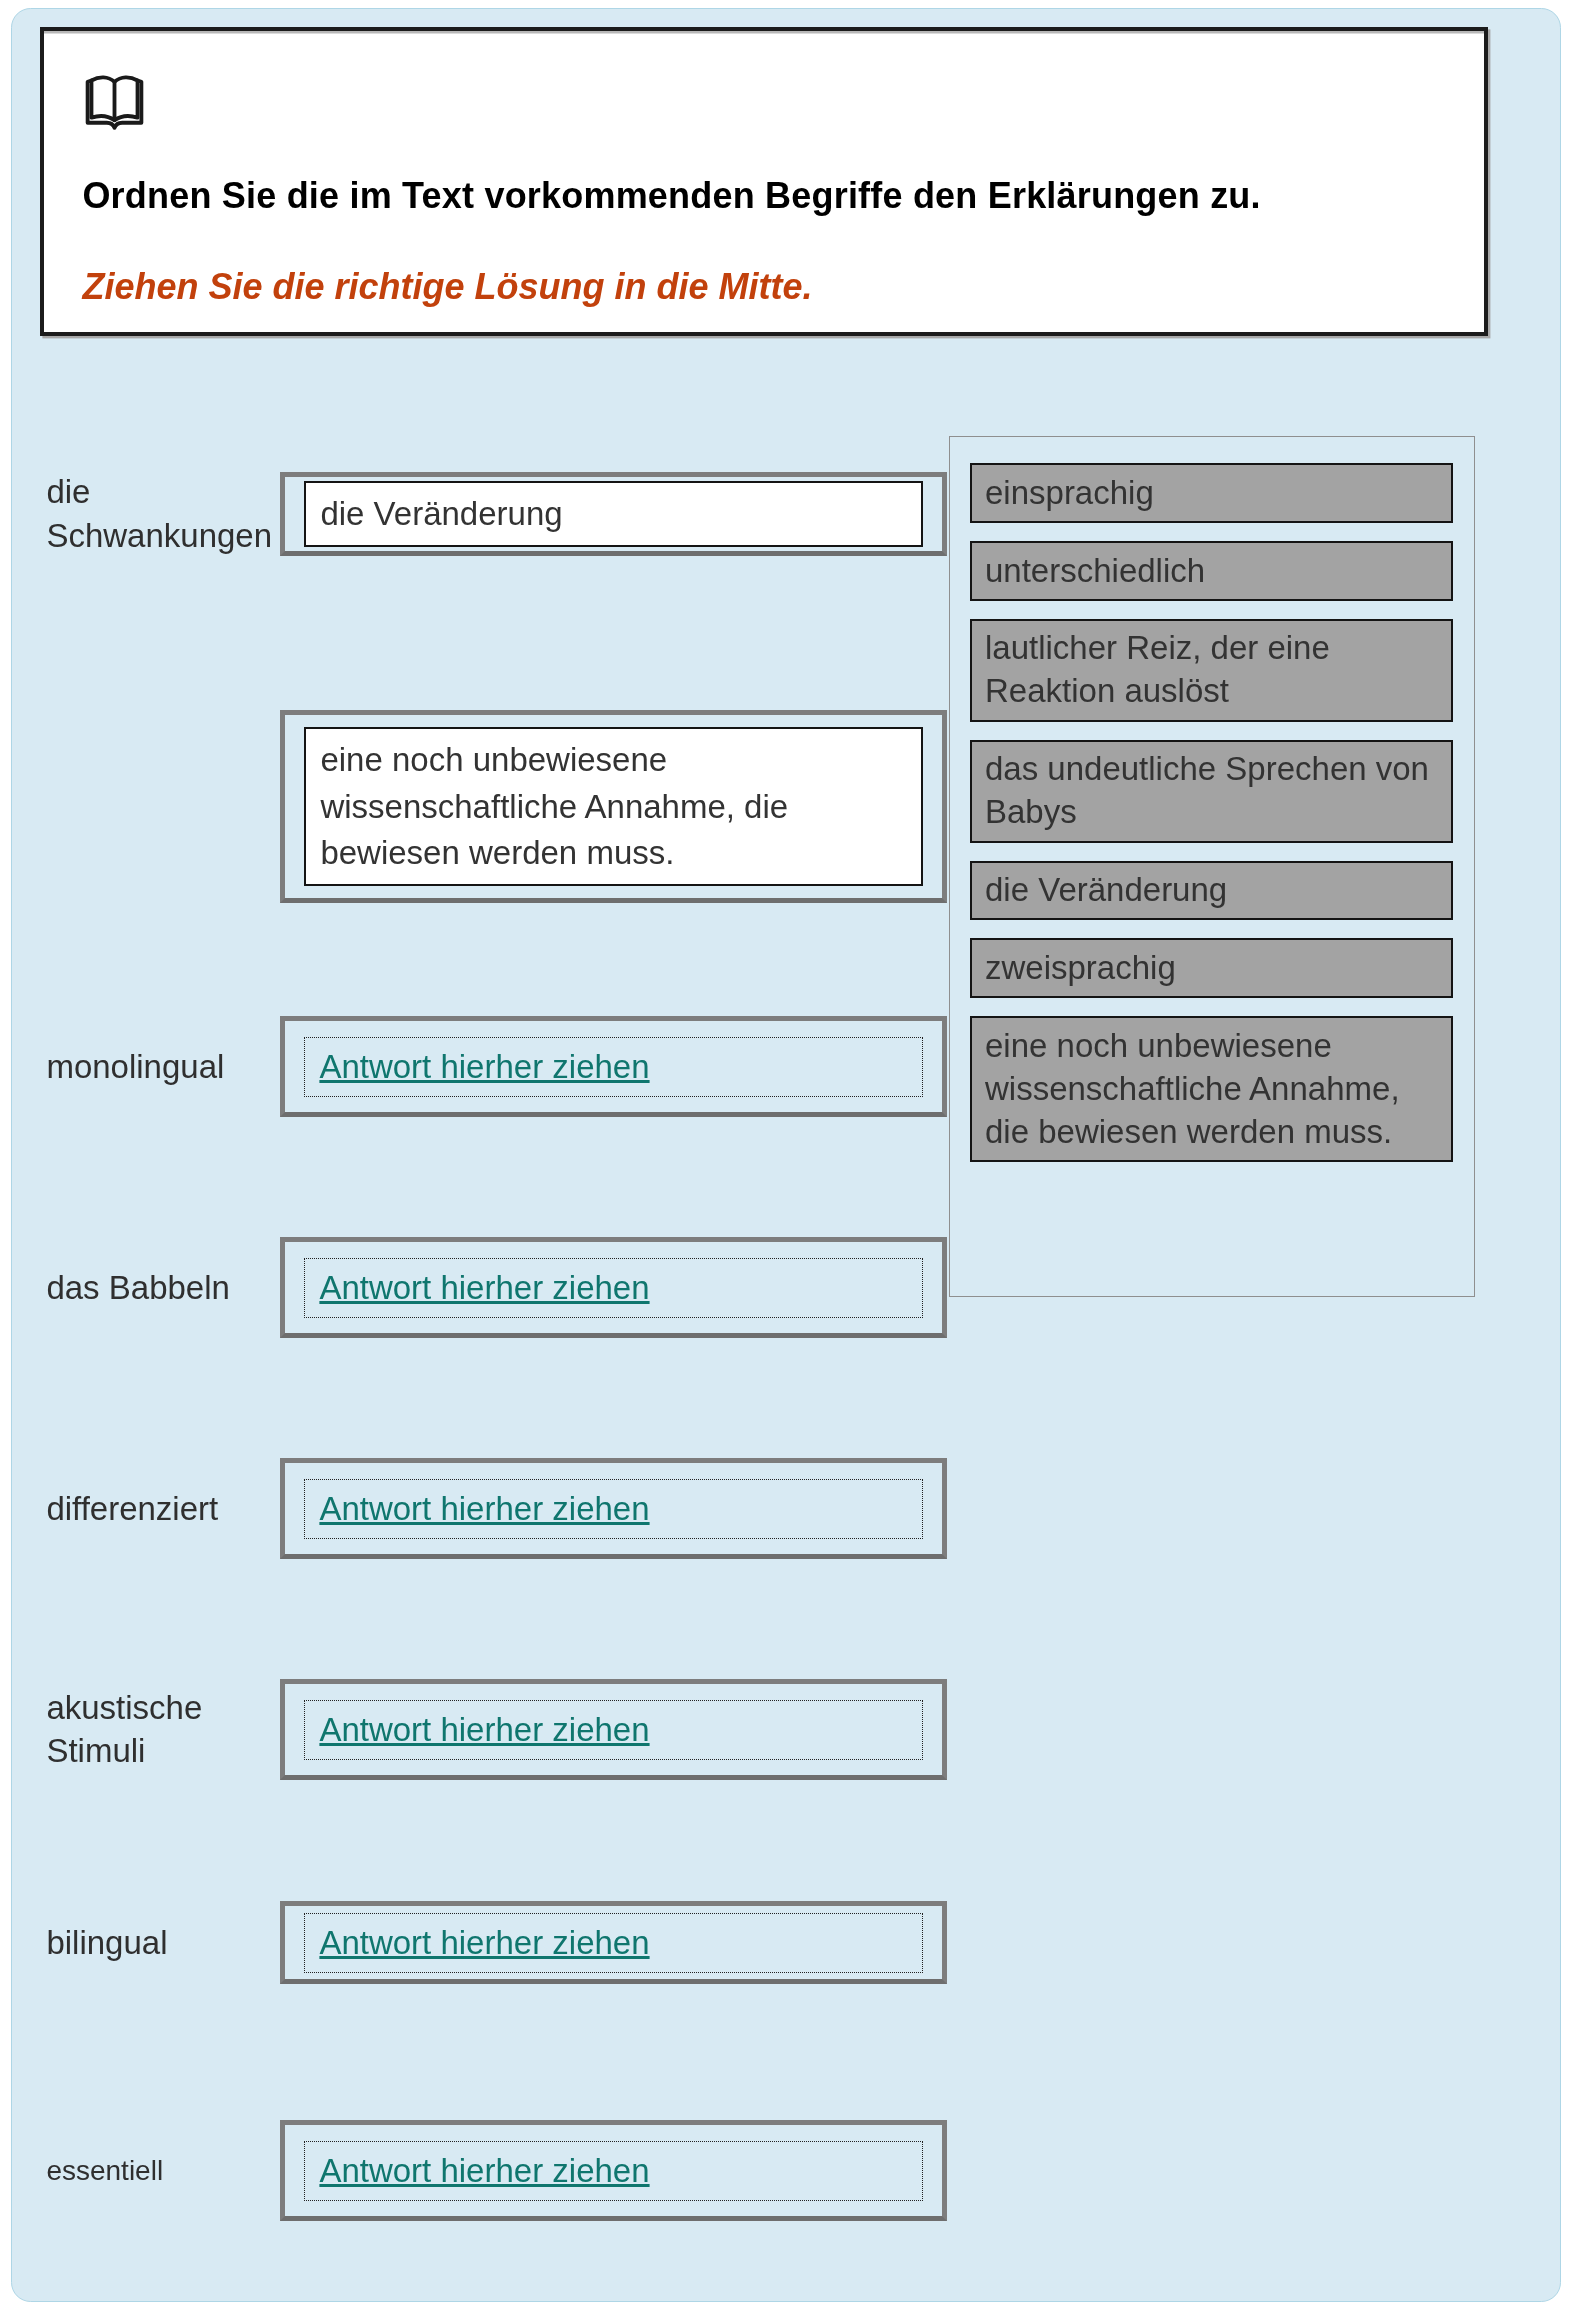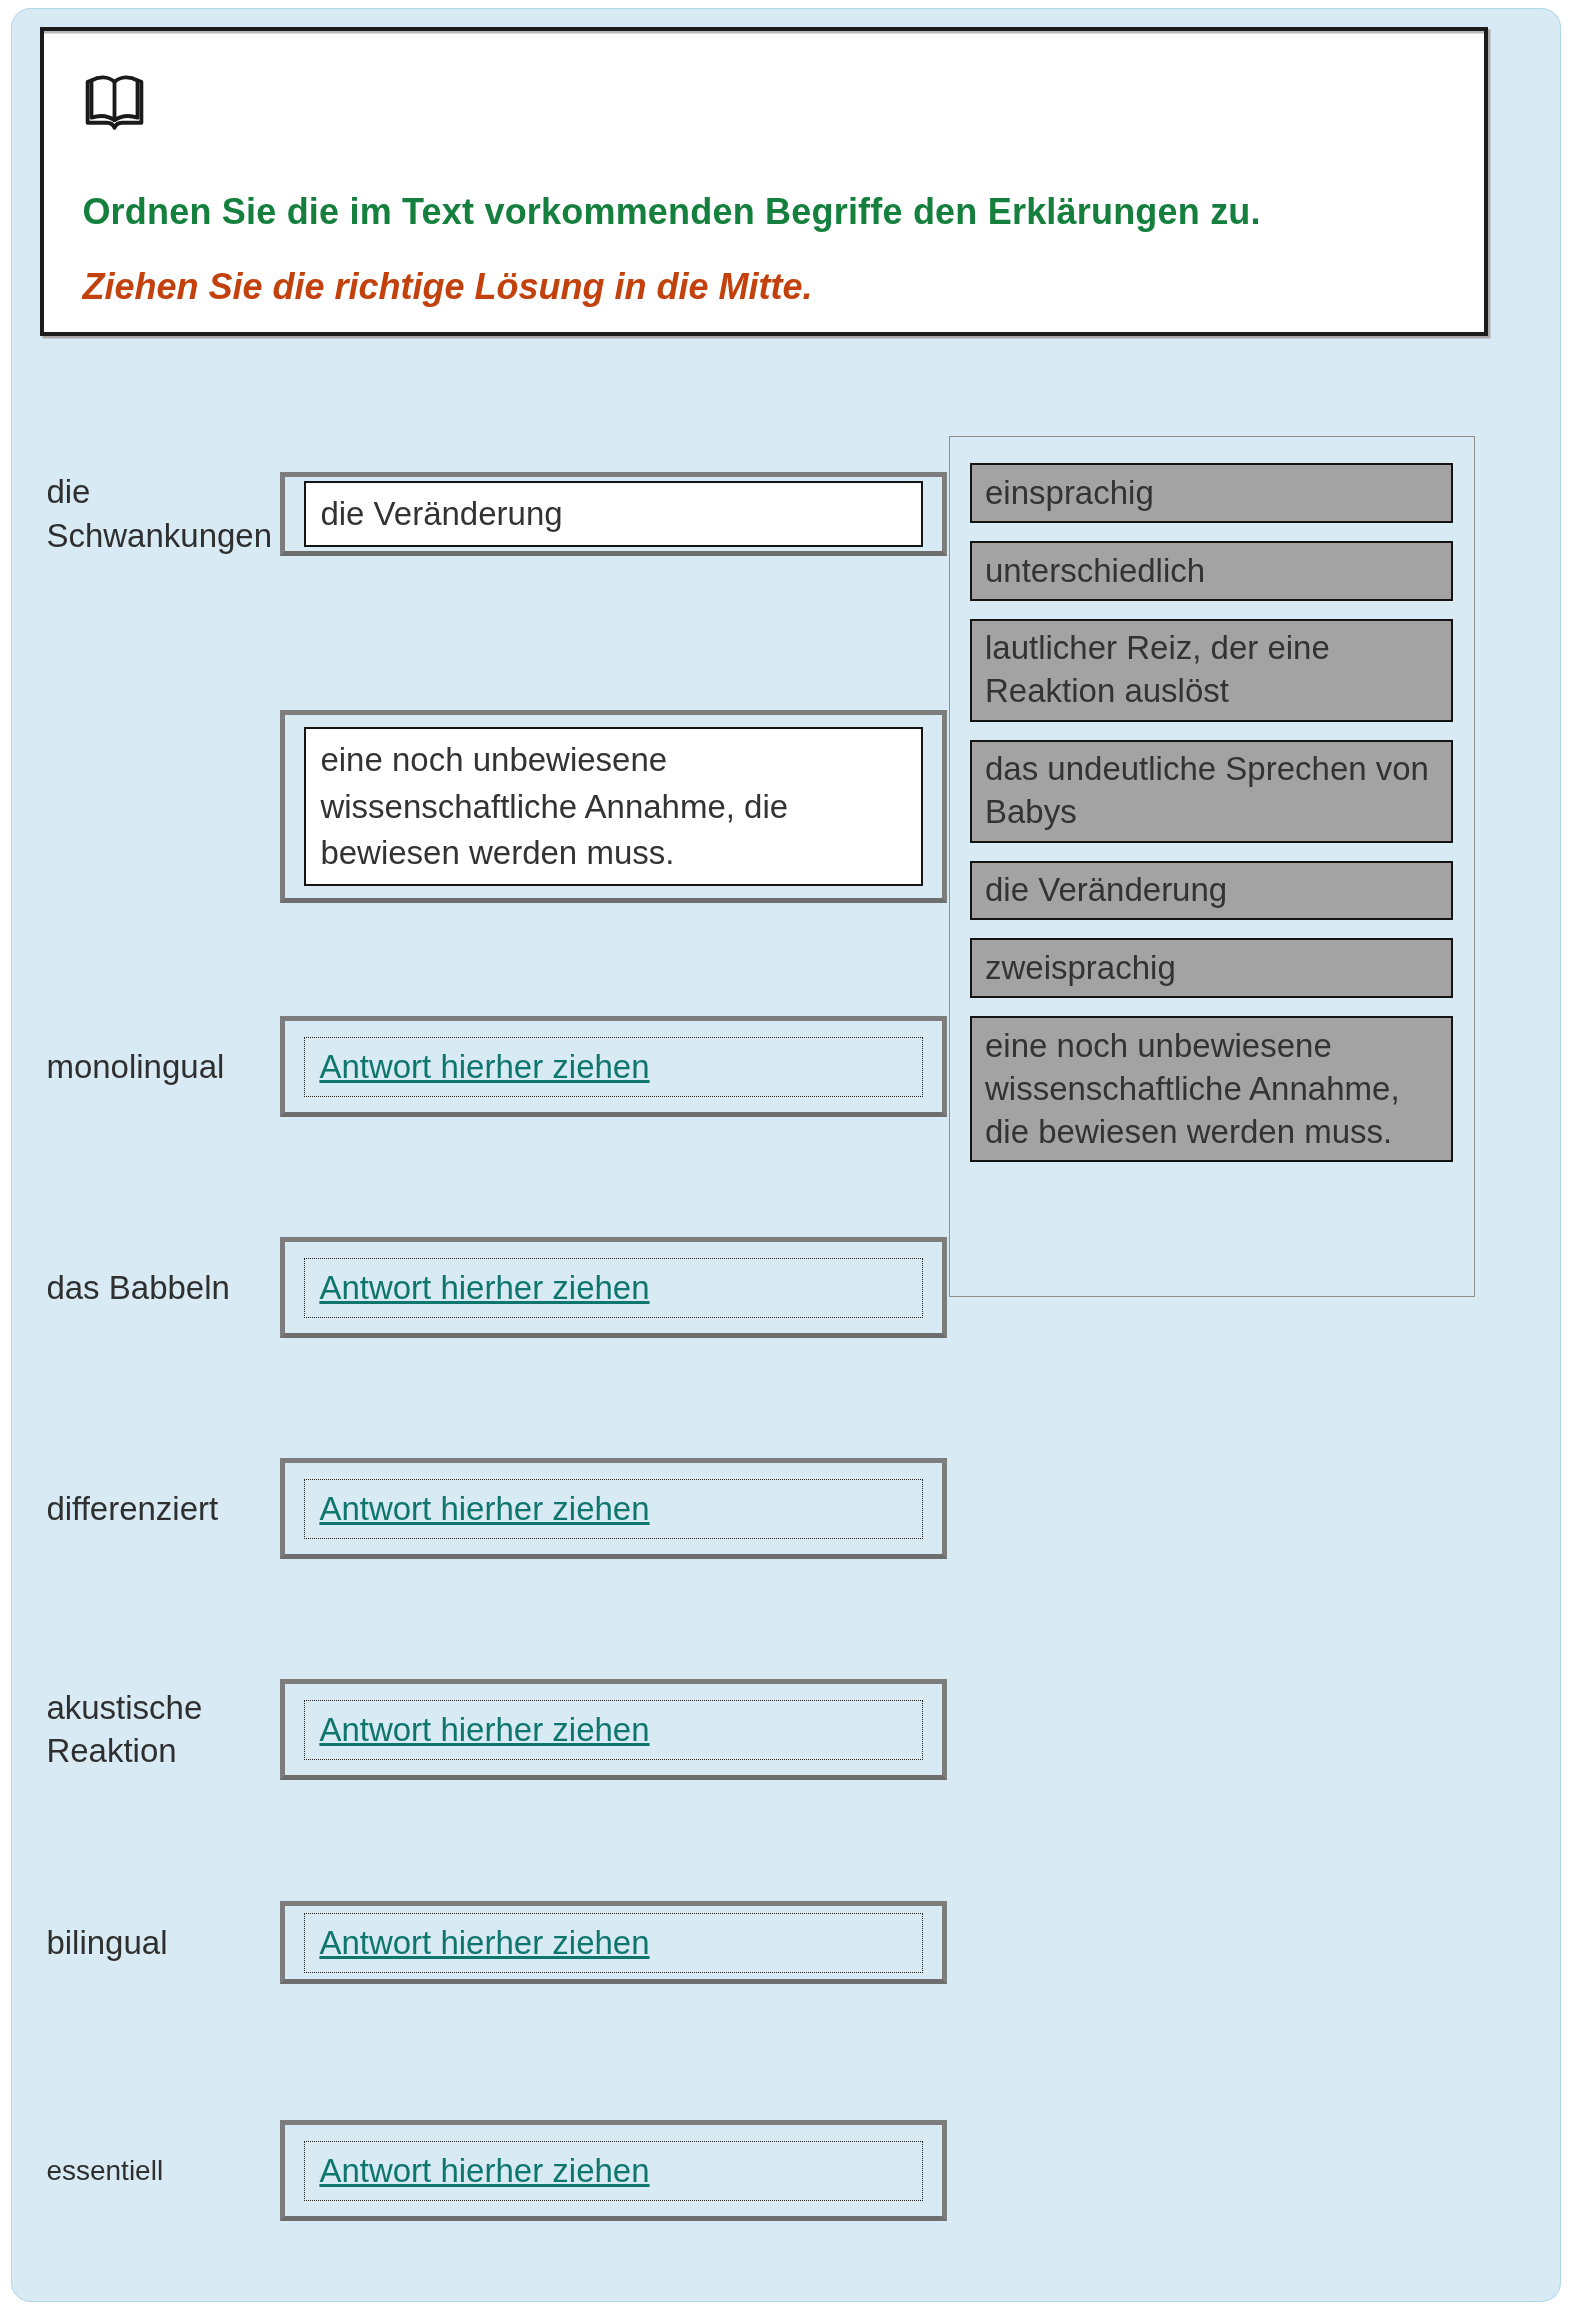--- a/index.html
+++ b/index.html
@@ -22,22 +22,22 @@
   .instr {
     position: absolute;
     left: 28px; top: 18px;
     width: 1448px; height: 309px;
     background: #ffffff;
     border: 4.1px solid #1c1c1c;
     box-shadow: 2.4px 2.4px 0 #a8a8a8, inset 0 2.4px 0 #b8b8b8;
   }
   .instr .book { position: absolute; left: 37px; top: 38px; width: 67px; height: 64px; }
   .instr h1 {
-    position: absolute; left: 38px; top: 160px;
-    font-size: 36px; font-weight: bold; color: #15803d;
+    position: absolute; left: 38px; top: 144px;
+    font-size: 36px; font-weight: bold; color: #000000;
     white-space: nowrap; letter-spacing: 0.2px;
   }
   .instr h2 {
     position: absolute; left: 38px; top: 235px;
     font-size: 36px; font-weight: bold; font-style: italic; color: #c2410c;
     white-space: nowrap;
   }
   
   .row { position: absolute; left: 0; width: 980px; }
   .term {
@@ -132,21 +132,21 @@
   </div>
 
   <div class="row" style="top:1449px;height:101px">
     <div class="term">differenziert</div>
     <div class="zone">
       <div class="slot">Antwort hierher ziehen</div>
     </div>
   </div>
 
   <div class="row" style="top:1670px;height:101px">
-    <div class="term">akustische Reaktion</div>
+    <div class="term">akustische Stimuli</div>
     <div class="zone">
       <div class="slot">Antwort hierher ziehen</div>
     </div>
   </div>
 
   <div class="row" style="top:1892px;height:83px">
     <div class="term">bilingual</div>
     <div class="zone">
       <div class="slot">Antwort hierher ziehen</div>
     </div>

